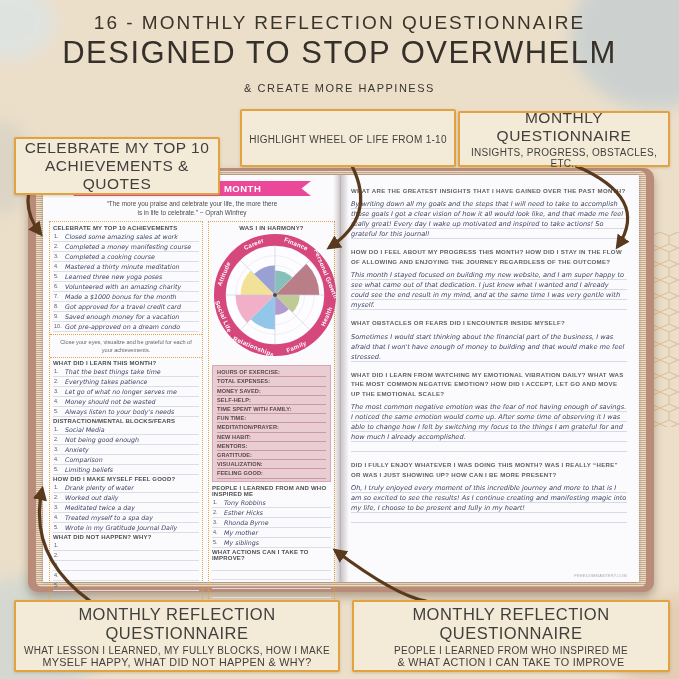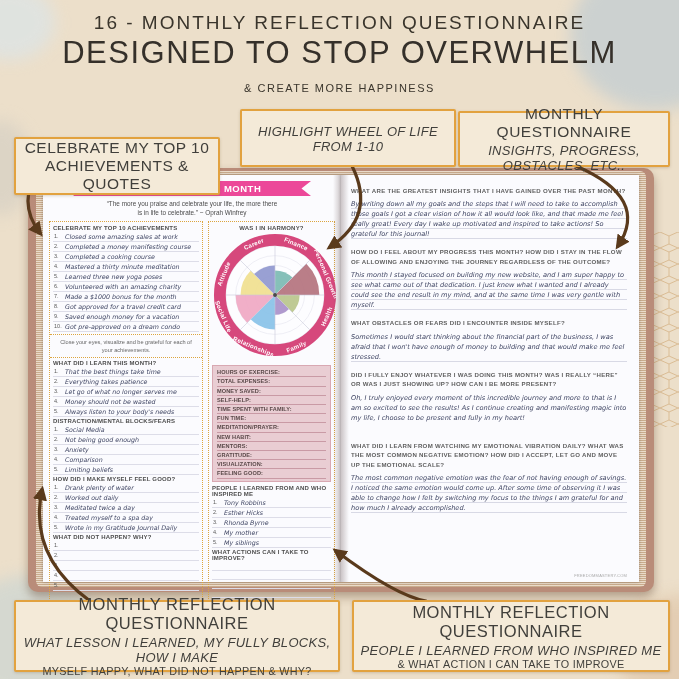--- a/index.html
+++ b/index.html
@@ -9,21 +9,21 @@
   
   .hdr{position:absolute;top:12px;left:0;width:100%;text-align:center;}
   .hdr .h1{font-size:19px;letter-spacing:2px;font-weight:400;color:#3a352c;}
   .hdr .h2{font-size:31px;letter-spacing:1.5px;font-weight:400;margin-top:1px;color:#35302a;}
   .hdr .h3{font-size:11px;letter-spacing:1.5px;font-weight:400;margin-top:11px;}
   
   .co{position:absolute;background:#f4ead8;border:2px solid #e2a23f;border-radius:2px;
     display:flex;flex-direction:column;justify-content:center;text-align:center;color:#403f3b;
     box-shadow:0 1px 3px rgba(120,90,50,.25);z-index:6;}
   .co .l1{font-size:15.5px;letter-spacing:.5px;}
-  .co .l2{font-size:13px;margin-top:2px;letter-spacing:.3px;font-style:italic;}
+  .co .l2{font-size:10px;margin-top:2px;letter-spacing:.3px;}
   .co .l3{font-size:10.8px;letter-spacing:.3px;text-align:center;}
   .co-bl .l1,.co-br .l1{font-size:16.5px;}
   
   .book{position:absolute;left:28px;top:168px;width:626px;height:424px;z-index:2;}
   .cover{position:absolute;inset:0;background:#b98c79;border-radius:10px;box-shadow:0 5px 10px rgba(90,60,40,.4);}
   .stack{position:absolute;inset:3px 8px 5px 8px;border-radius:6px;background:#dcc3a6;
     background-image:repeating-linear-gradient(to bottom,rgba(255,255,255,.4) 0 1px,rgba(150,110,75,.28) 1px 2px);}
   .page{position:absolute;top:7px;bottom:10px;width:298px;background:#fbfbfe;box-shadow:0 0 3px rgba(0,0,0,.25);}
   .page.pleft{left:15px;}
   .page.pright{right:15px;}
@@ -236,26 +236,26 @@
         </div>
         <div class="qa">
           <div class="q">HOW DO I FEEL ABOUT MY PROGRESS THIS MONTH? HOW DID I STAY IN THE FLOW OF ALLOWING AND ENJOYING THE JOURNEY REGARDLESS OF THE OUTCOME?</div>
           <div class="a min4">This month I stayed focused on building my new website, and I am super happy to see what came out of that dedication. I just knew what I wanted and I already could see the end result in my mind, and at the same time I was very gentle with myself.</div>
         </div>
         <div class="qa">
           <div class="q">WHAT OBSTACLES OR FEARS DID I ENCOUNTER INSIDE MYSELF?</div>
           <div class="a min3">Sometimes I would start thinking about the financial part of the business, I was afraid that I won't have enough of money to building and that would make me feel stressed.</div>
         </div>
         <div class="qa">
+          <div class="q">WHAT DID I LEARN FROM WATCHING MY EMOTIONAL VIBRATION DAILY? WHAT WAS THE MOST COMMON NEGATIVE EMOTION? HOW DID I ACCEPT, LET GO AND MOVE UP THE EMOTIONAL SCALE?</div>
+          <div class="a min5">The most common negative emotion was the fear of not having enough of savings. I noticed the same emotion would come up. After some time of observing it I was able to change how I felt by switching my focus to the things I am grateful for and how much I already accomplished.</div>
+        </div>
+        <div class="qa">
           <div class="q">DID I FULLY ENJOY WHATEVER I WAS DOING THIS MONTH? WAS I REALLY “HERE” OR WAS I JUST SHOWING UP? HOW CAN I BE MORE PRESENT?</div>
           <div class="a min4">Oh, I truly enjoyed every moment of this incredible journey and more to that is I am so excited to see the results! As I continue creating and manifesting magic into my life, I choose to be present and fully in my heart!</div>
-        </div>
-        <div class="qa">
-          <div class="q">WHAT DID I LEARN FROM WATCHING MY EMOTIONAL VIBRATION DAILY? WHAT WAS THE MOST COMMON NEGATIVE EMOTION? HOW DID I ACCEPT, LET GO AND MOVE UP THE EMOTIONAL SCALE?</div>
-          <div class="a min5">The most common negative emotion was the fear of not having enough of savings. I noticed the same emotion would come up. After some time of observing it I was able to change how I felt by switching my focus to the things I am grateful for and how much I already accomplished.</div>
         </div>
         <div class="pgfoot">FREEDOMMASTERY.COM</div>
       </div>
     </div>
     <div class="spine"></div>
   </div>
 
   <svg class="arrows" width="679" height="679" viewBox="0 0 679 679">
     <defs>
       <marker id="ah" viewBox="0 0 10 10" refX="7" refY="5" markerWidth="4.5" markerHeight="4.5" orient="auto">

